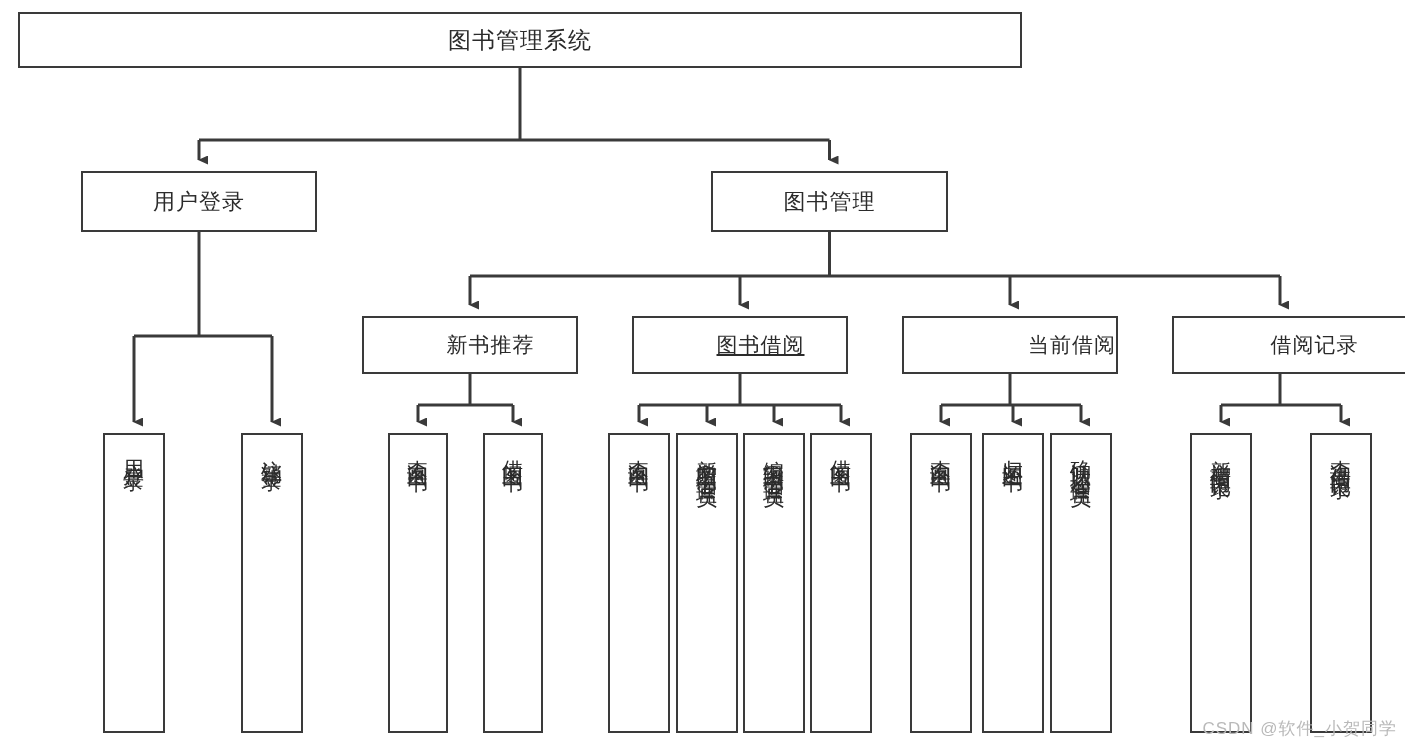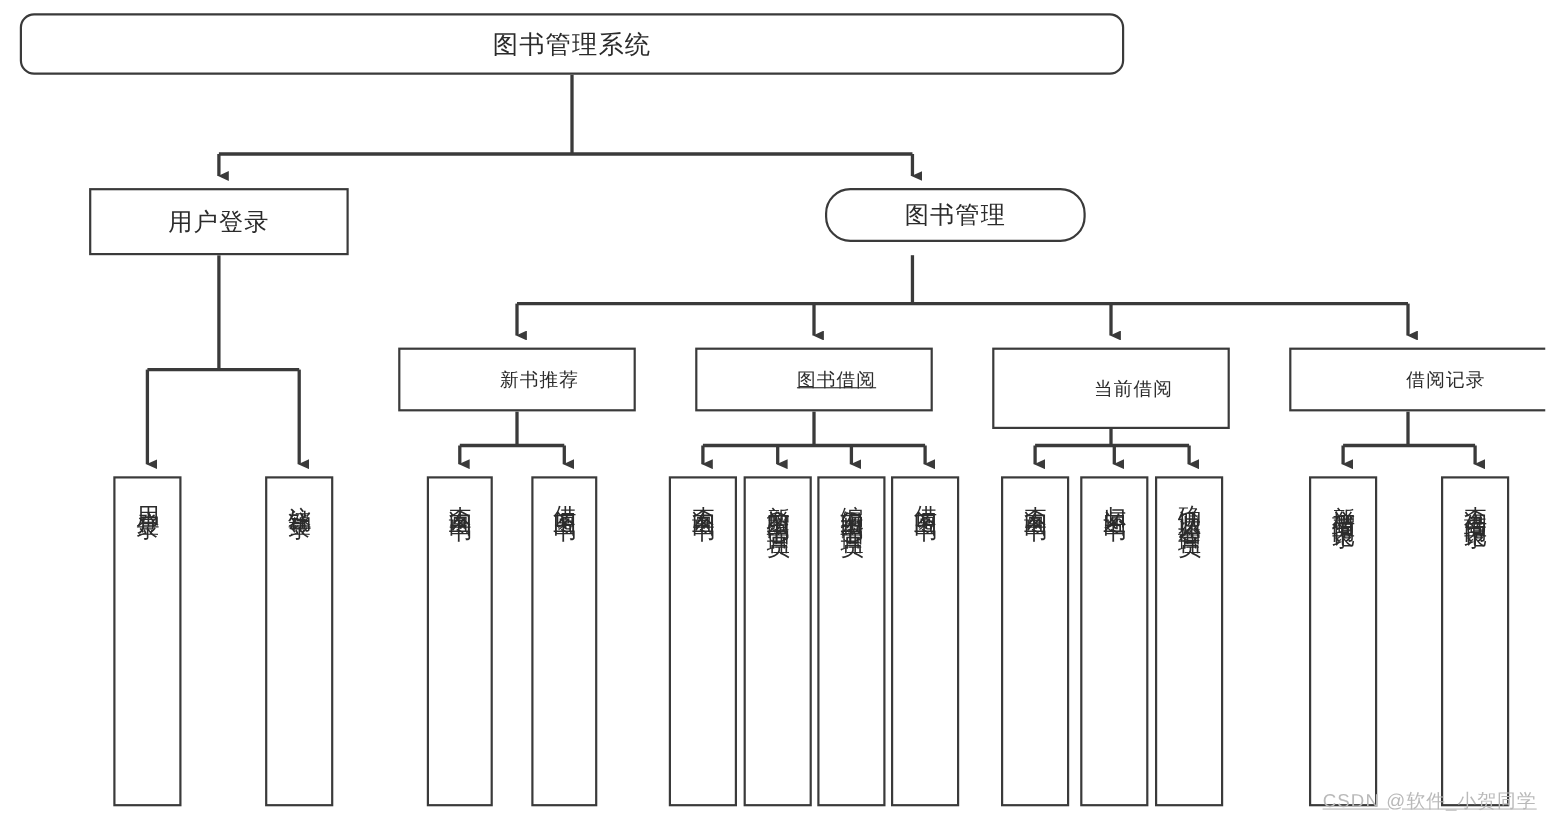--- a/index.html
+++ b/index.html
@@ -32,27 +32,26 @@
     background: #ffffff;
     border: 2px solid #3a3a3a;
     display: flex;
     align-items: center;
     justify-content: center;
     color: #2b2b2b;
     z-index: 2;
   }
   .node.root {
     font-size: 23px;
-    border-radius: 13px;
   }
   .node.lvl2 {
     font-size: 22px;
   }
   .node.lvl3 {
-    font-size: 17px;
+    font-size: 21px;
     padding-left: 41px;
   }
   .node.leaf {
     font-size: 21px;
     align-items: flex-start;
     justify-content: center;
     padding-top: 8px;
   }
   .vtext {
     writing-mode: vertical-rl;
@@ -68,21 +67,20 @@
   }
   #watermark {
     position: absolute;
     right: 8px;
     bottom: 7px;
     font-size: 17px;
     color: #b9b9b9;
     letter-spacing: 1px;
     white-space: nowrap;
     z-index: 5;
-    text-decoration: underline;
   }
 </style>
 </head>
 <body>
 
 <div id="canvas">
 
   <svg id="edges" viewBox="0 0 1405 747" xmlns="http://www.w3.org/2000/svg">
     <defs>
       <marker id="arrowhead" markerWidth="9" markerHeight="10" refX="4.5" refY="9" orient="auto" markerUnits="userSpaceOnUse">
@@ -126,30 +124,30 @@
       </g>
   </svg>
 
   <div id="nodes">
       <div class="node root" style="left: 18px; top: 12px; width: 1004px; height: 56px;">
         <span class="htext">图书管理系统</span>
       </div>
       <div class="node lvl2" style="left: 81px; top: 171px; width: 236px; height: 61px;">
         <span class="htext">用户登录</span>
       </div>
-      <div class="node lvl2" style="left: 750px; top: 171px; width: 237px; height: 49px; border-radius: 23px;">
+      <div class="node lvl2" style="left: 711px; top: 171px; width: 237px; height: 61px;">
         <span class="htext">图书管理</span>
       </div>
       <div class="node lvl3" style="left: 362px; top: 316px; width: 216px; height: 58px;">
         <span class="htext">新书推荐</span>
       </div>
       <div class="node lvl3" style="left: 632px; top: 316px; width: 216px; height: 58px; text-decoration: underline;">
         <span class="htext">图书借阅</span>
       </div>
-      <div class="node lvl3" style="left: 902px; top: 316px; width: 216px; height: 74px;">
+      <div class="node lvl3" style="left: 902px; top: 316px; width: 216px; height: 58px; justify-content: flex-end;">
         <span class="htext">当前借阅</span>
       </div>
       <div class="node lvl3" style="left: 1172px; top: 316px; width: 244px; height: 58px;">
         <span class="htext">借阅记录</span>
       </div>
       <div class="node leaf" style="left: 103px; top: 433px; width: 62px; height: 300px;">
         <span class="vtext">用户登录</span>
       </div>
       <div class="node leaf" style="left: 241px; top: 433px; width: 62px; height: 300px;">
         <span class="vtext">注销登录</span>

